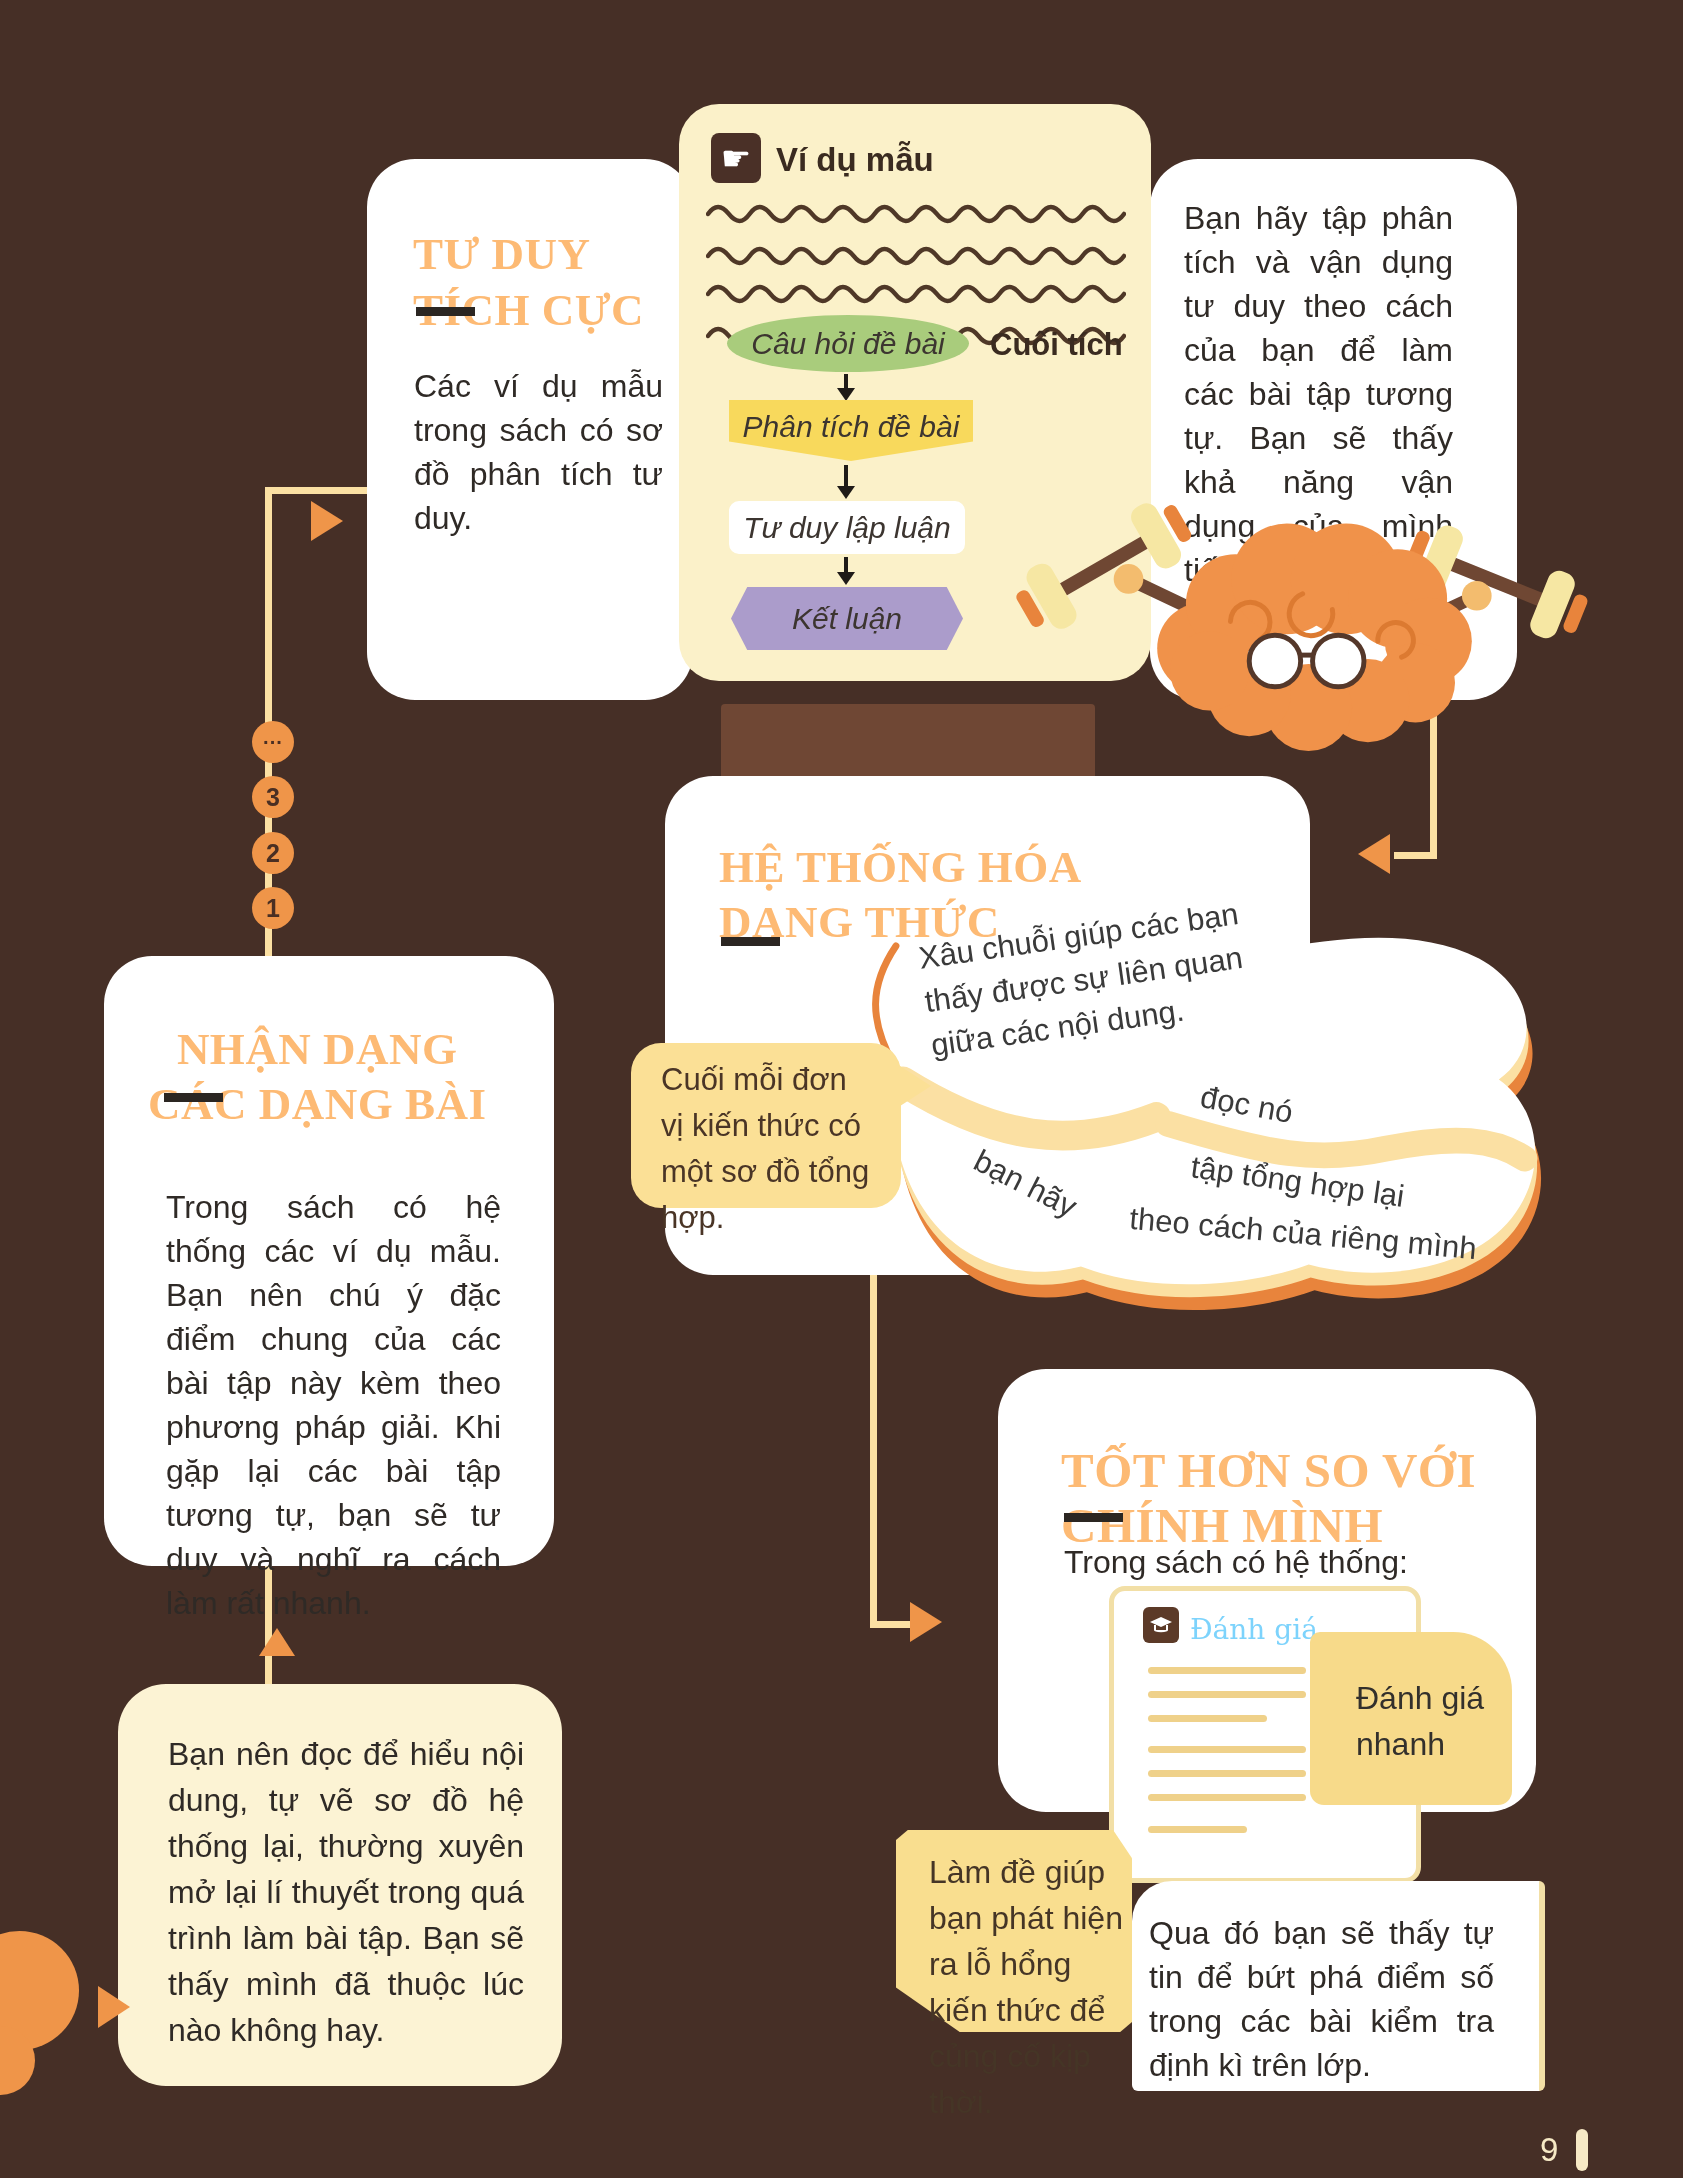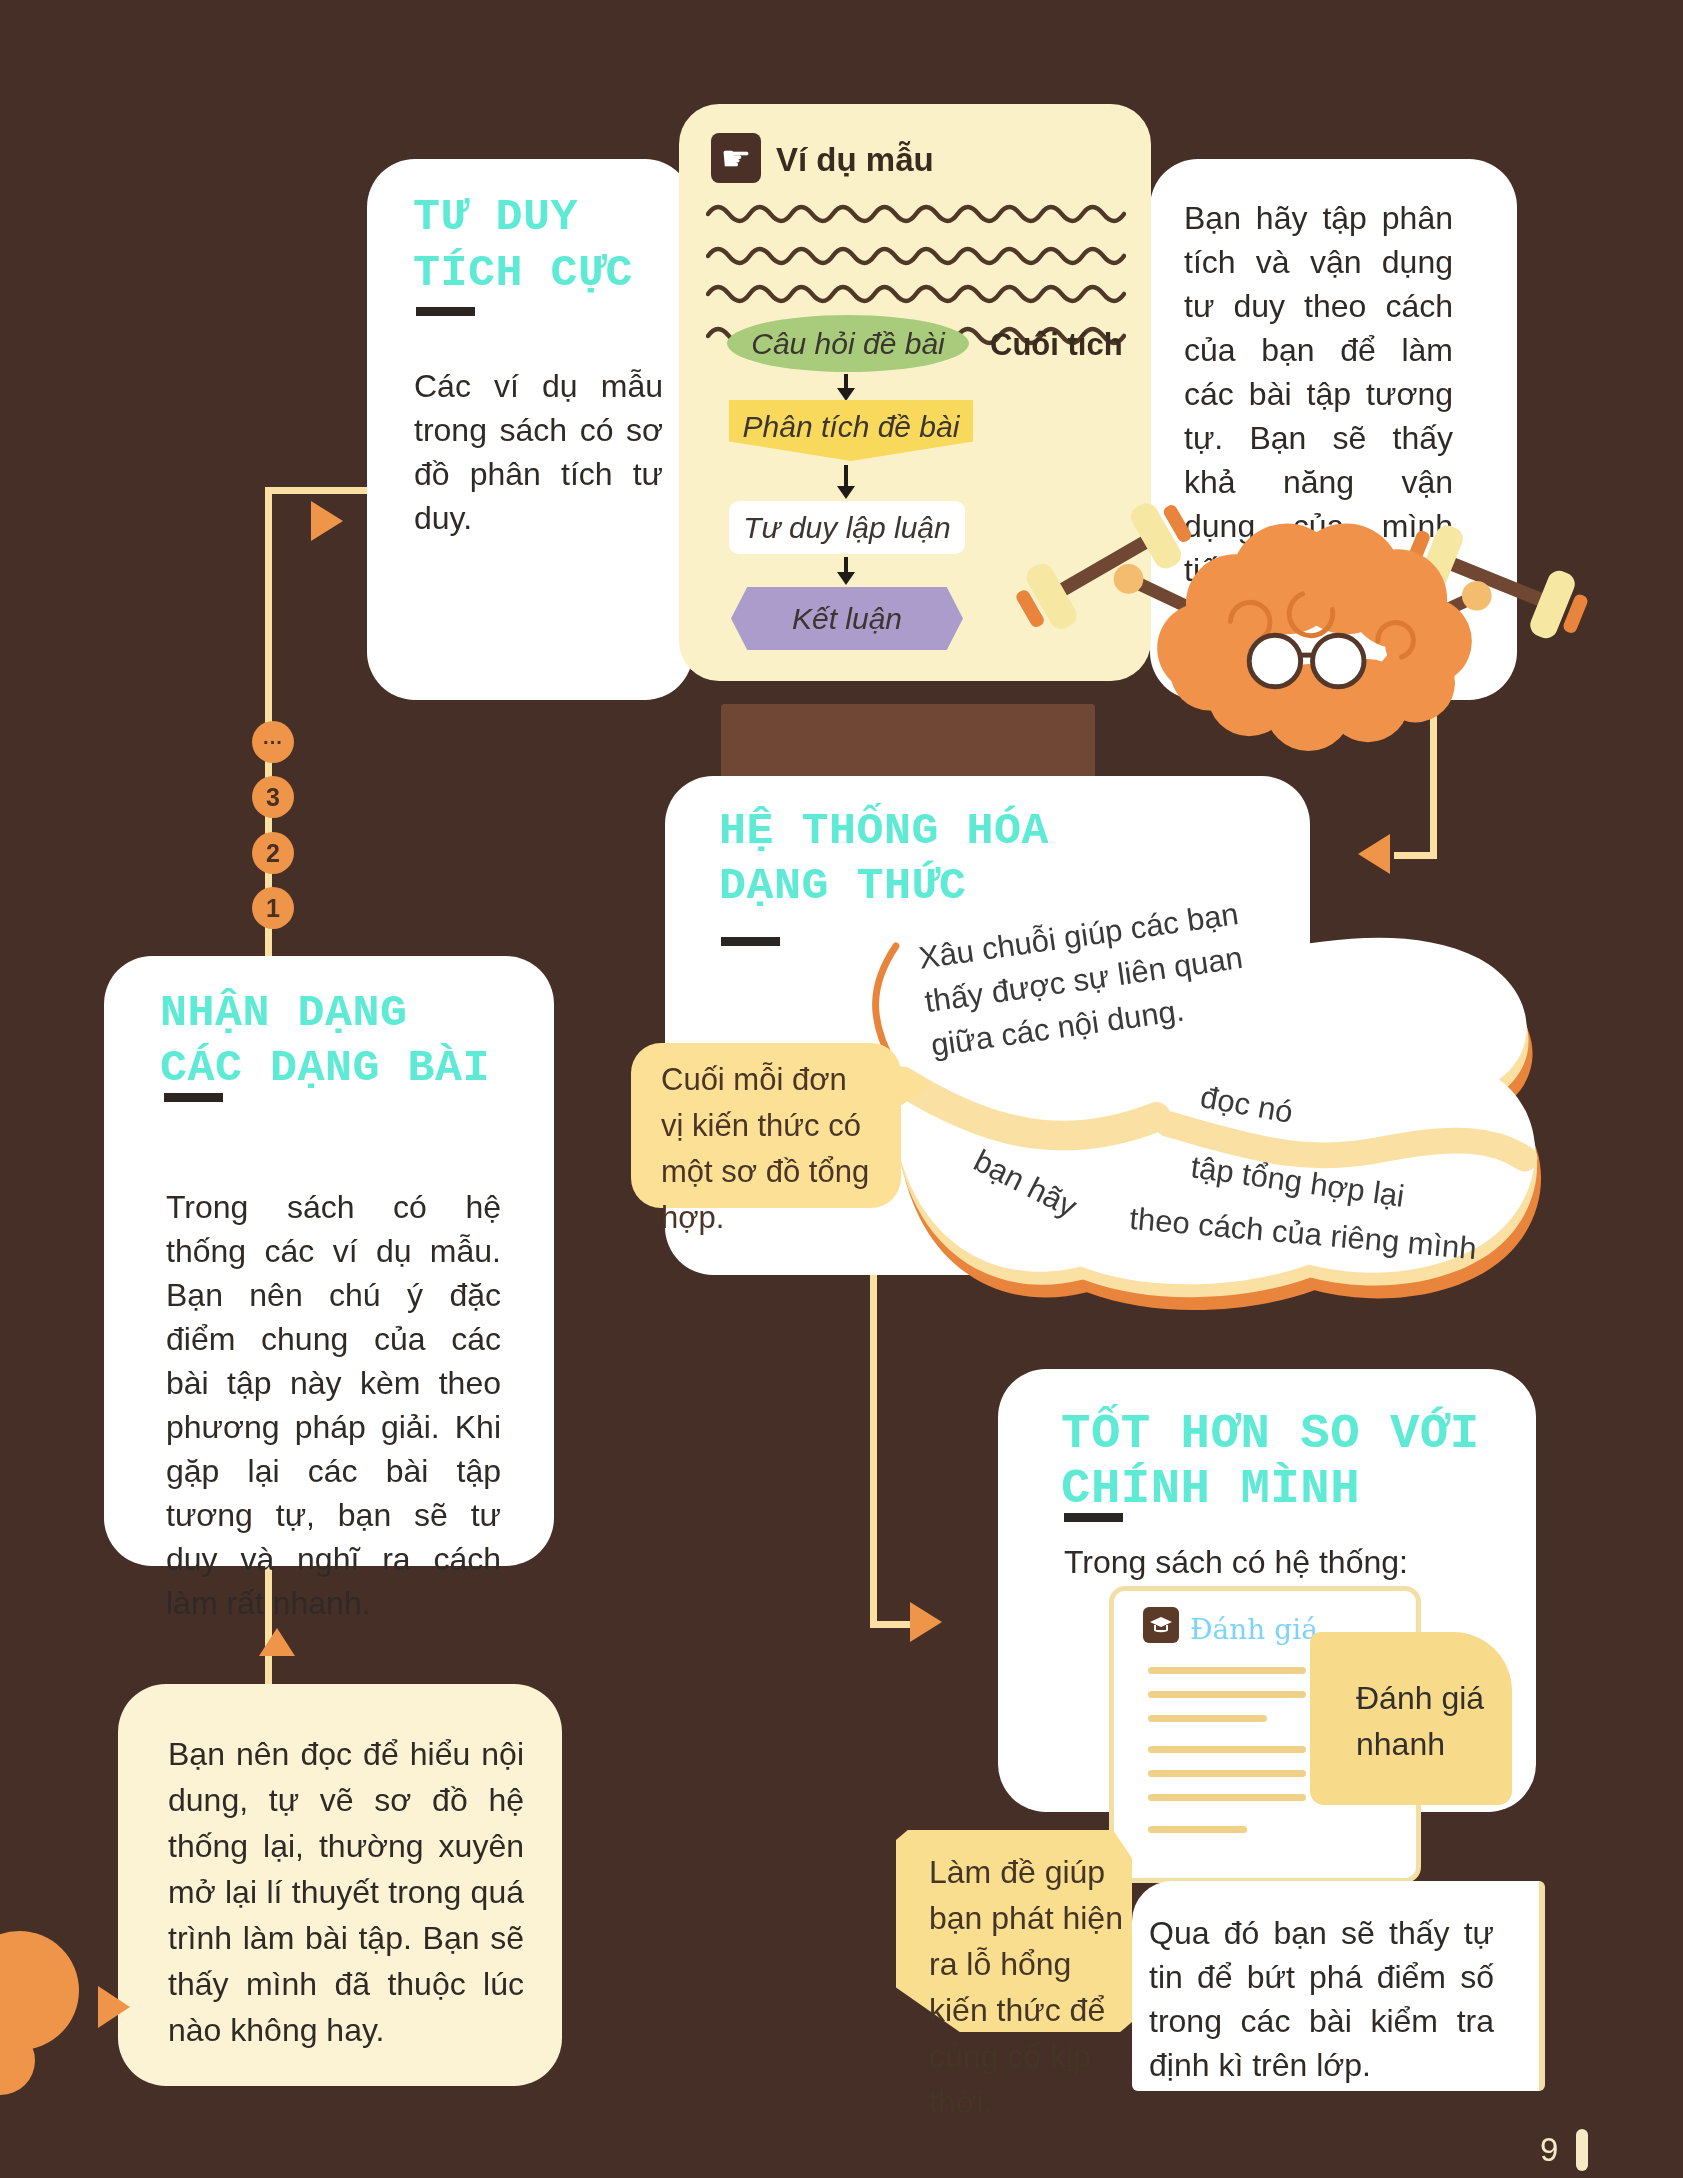--- a/index.html
+++ b/index.html
@@ -4,22 +4,22 @@
 <style>
   html,body { margin:0; padding:0; background:#2e2019; }
   .page {
     position:relative; width:1683px; height:2178px;
     background:#462f26; overflow:hidden;
     font-family:"Liberation Sans", sans-serif;
   }
   .abs { position:absolute; }
   .card { position:absolute; background:#ffffff; border-radius:48px; }
   .title {
-    position:absolute; font-family:Liberation Mono, monospace; font-weight:bold;
-    color:#5eead4; font-size:45px; line-height:56px; letter-spacing:0.5px; white-space:nowrap;
+    position:absolute; font-family:Liberation Serif, serif; font-weight:bold;
+    color:#fdba74; font-size:45px; line-height:56px; letter-spacing:0.5px; white-space:nowrap;margin-top:36px;
   }
   .dash { position:absolute; width:59px; height:9px; background:#2b2622; }
   .body-text {
     position:absolute; font-size:32px; line-height:44px; color:#2f2a26; text-align:justify;
   }
   .conn { position:absolute; background:#fbe0a3; }
   .tri { position:absolute; width:0; height:0; }
   .tri-right { border-top:20px solid transparent; border-bottom:20px solid transparent; border-left:32px solid #ef9549; }
   .tri-left  { border-top:20px solid transparent; border-bottom:20px solid transparent; border-right:32px solid #ef9549; }
   .tri-up    { border-left:18px solid transparent; border-right:18px solid transparent; border-bottom:28px solid #ef9549; }
@@ -108,21 +108,21 @@
   <div class="curve-text" style="left:1200px; top:1087px; transform:rotate(10deg);">đọc nó</div>
   <div class="curve-text" style="left:970px; top:1166px; transform:rotate(27deg);">bạn hãy</div>
   <div class="curve-text" style="left:1190px; top:1164px; transform:rotate(8deg);">tập tổng hợp lại</div>
   <div class="curve-text" style="left:1129px; top:1216px; transform:rotate(5deg);">theo cách của riêng mình</div>
 
   <div class="abs" style="left:631px; top:1043px; width:270px; height:165px; background:#fbe096; border-radius:30px;"></div>
   <div class="tri" style="left:897px; top:1064px; border-top:22px solid transparent; border-bottom:22px solid transparent; border-left:34px solid #fbe096;"></div>
   <div class="curve-text" style="left:661px; top:1057px; width:212px; white-space:normal; line-height:46px; color:#4a3526;">Cuối mỗi đơn vị kiến thức có một sơ đồ tổng hợp.</div>
 
   <div class="card" style="left:104px; top:956px; width:450px; height:610px;"></div>
-  <div class="title" style="left:160px; top:986px; line-height:55px;">
+  <div class="title" style="left:148px; top:986px; line-height:55px;text-align:center;">
     <div>NHẬN DẠNG</div>
     <div>CÁC DẠNG BÀI</div>
   </div>
   <div class="dash" style="left:164px; top:1093px;"></div>
   <div class="body-text" style="left:166px; top:1141px; width:335px;margin-top:44px;">Trong sách có hệ thống các ví dụ mẫu. Bạn nên chú ý đặc điểm chung của các bài tập này kèm theo phương pháp giải. Khi gặp lại các bài tập tương tự, bạn sẽ tư duy và nghĩ ra cách làm rất nhanh.</div>
 
   <div class="card" style="left:118px; top:1684px; width:444px; height:402px; background:#fcf3d4;"></div>
   <div class="body-text" style="left:168px; top:1731px; width:356px; line-height:46px;">Bạn nên đọc để hiểu nội dung, tự vẽ sơ đồ hệ thống lại, thường xuyên mở lại lí thuyết trong quá trình làm bài tập. Bạn sẽ thấy mình đã thuộc lúc nào không hay.</div>
   <div class="tri tri-right" style="left:98px; top:1986px; border-top-width:21px; border-bottom-width:21px;"></div>
   <div class="abs" style="left:-40px; top:1931px; width:119px; height:119px; border-radius:50%; background:#ef9549;"></div>

